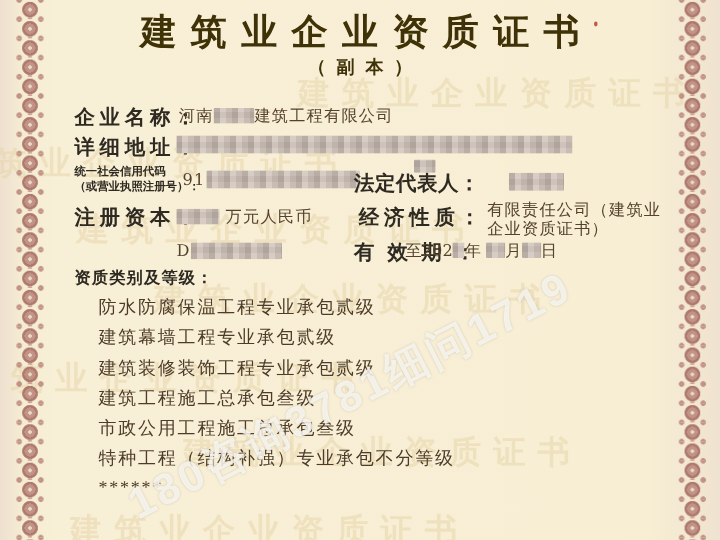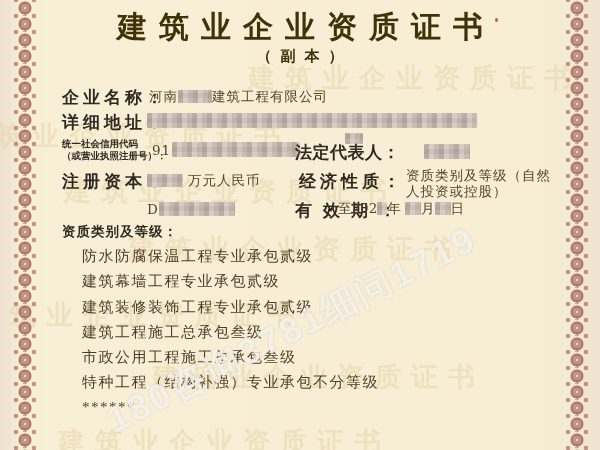--- a/index.html
+++ b/index.html
@@ -95,21 +95,21 @@
   <div class="blur" style="left:172px;top:142px;width:128px;height:15px"></div>
 
   <div class="lbl tight" style="left:295px;top:141px">法定代表人：</div>
   <div class="blur" style="left:424px;top:144px;width:46px;height:15px"></div>
 
   <div class="lbl" style="left:62px;top:170px">注册资本：</div>
   <div class="blur" style="left:147px;top:174px;width:36px;height:13px"></div>
   <div class="val" style="left:188px;top:172px">万元人民币</div>
 
   <div class="lbl" style="left:299px;top:170px">经济性质：</div>
-  <div class="val wrap" style="left:406px;top:167px;width:158px">资质类别及等级（自然人投资或控股）</div>
+  <div class="val wrap" style="left:406px;top:167px;width:158px">有限责任公司（建筑业企业资质证书）</div>
 
   <div class="val" style="left:147px;top:201px">D</div>
   <div class="blur" style="left:159px;top:202px;width:76px;height:14px"></div>
 
   <div class="lbl wide" style="left:295px;top:199px">有效期：</div>
   <div class="vparts"><span>至202</span><span class="iblur" style="width:10px;height:13px"></span><span>年</span>&nbsp;<span class="iblur" style="width:16px;height:13px"></span><span>月</span><span class="iblur" style="width:16px;height:13px"></span><span>日</span></div>
 
   <div class="quals-label">资质类别及等级：</div>
   <div class="quals">
     <div class="qual">防水防腐保温工程专业承包贰级</div>

